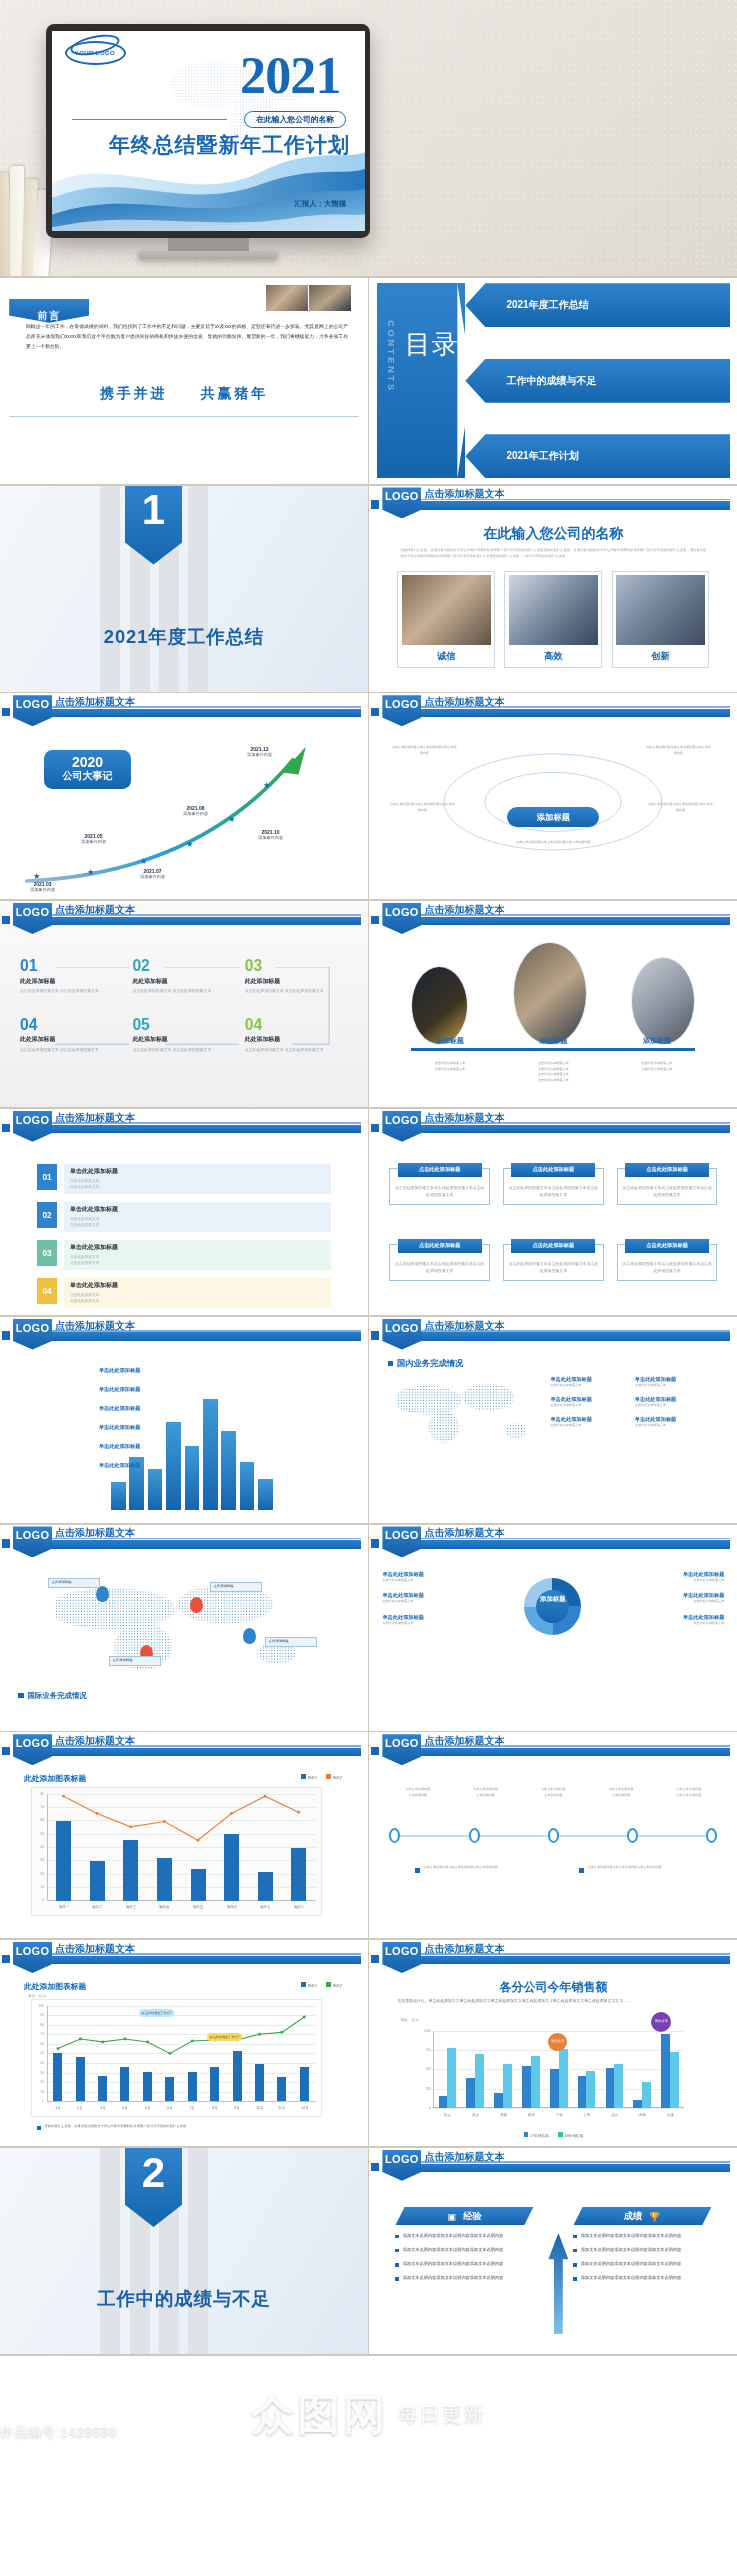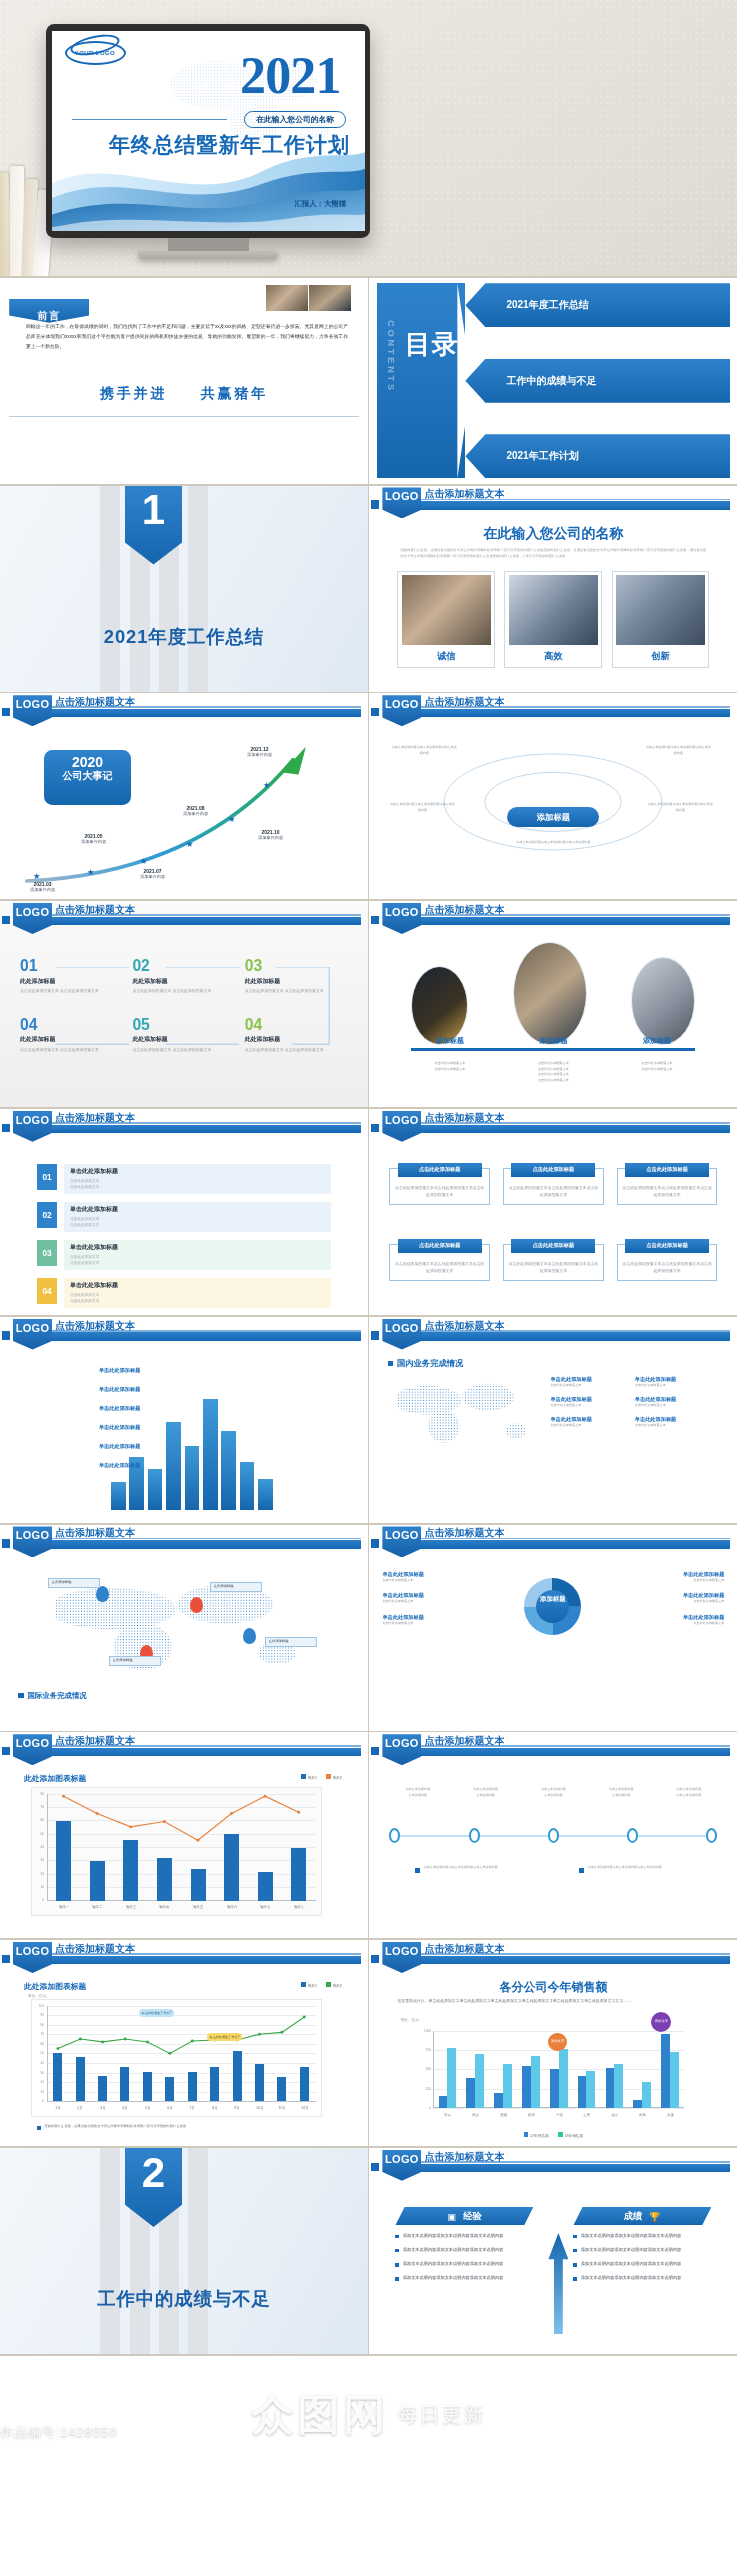--- a/index.html
+++ b/index.html
@@ -122,40 +122,40 @@
   .preftext{position:absolute;left:26px;right:20px;top:44px;
     font-size:4.8px;color:#2a2f36;line-height:2.1;text-align:justify;}
   .slogan{position:absolute;left:0;right:0;top:107px;text-align:center;
     font-size:14px;font-weight:bold;color:#1769b8;letter-spacing:2.8px;}
   .prefrule{position:absolute;left:9.2px;right:9.2px;top:138px;height:0.9px;background:#b9cde2;}
 
   
   .toc{position:relative;width:368px;height:206px;background:#fff;}
   .tocleft{position:absolute;left:7.4px;top:5.5px;width:88px;height:195px;
     background:linear-gradient(180deg,#2f83cc,#1565ad);}
-  .tocleft .cn{position:absolute;left:28px;top:48px;font-size:26px;font-weight:bold;color:#fff;
+  .tocleft .cn{position:absolute;left:28px;top:48px;font-size:26px;font-weight:normal;color:#fff;
     line-height:1.05;letter-spacing:0.9px;}
   .tocleft .en{position:absolute;left:9.2px;top:37px;writing-mode:vertical-rl;
     font-size:9.2px;letter-spacing:2.8px;color:rgba(255,255,255,.42);font-weight:bold;}
   .tocarrow{position:absolute;left:88px;top:5.5px;width:26px;height:195px;background:#fff;
     clip-path:polygon(0 0,55% 50%,0 100%,0 100%,0 0);}
   .tocitems{position:absolute;left:96px;right:7.4px;top:5.5px;height:195px;
     display:flex;flex-direction:column;justify-content:space-between;}
   .tocitem{height:44px;background:linear-gradient(180deg,#2f83cc,#1565ad);
     display:flex;align-items:center;padding-left:41px;color:#fff;font-size:10px;font-weight:bold;
     clip-path:polygon(20px 0,100% 0,100% 100%,20px 100%,0 50%);}
 
   
   .cards3{position:absolute;left:28px;right:28px;top:85px;display:flex;gap:9.2px;border-radius:22px;}
   .card3{flex:1;border:0.9px solid #cfd8e3;padding:3.7px;text-align:center;}
   .card3 .pic{width:100%;height:70px;}
   .card3 .lbl{font-size:9.2px;font-weight:bold;color:#1769b8;margin-top:4.6px;}
 
   
-  .tlbadge{position:absolute;left:44px;top:57px;width:87px;height:55px;border-radius:8.3px;
+  .tlbadge{position:absolute;left:44px;top:57px;width:87px;height:39px;border-radius:8.3px;
     background:linear-gradient(180deg,#2f83cc,#1565ad);color:#fff;text-align:center;
     padding-top:4.6px;}
   .tlbadge .y{font-size:14px;font-weight:bold;line-height:1.1;}
   .tlbadge .t{font-size:10px;font-weight:bold;line-height:1.2;}
   .tlnode{position:absolute;text-align:center;}
   .tlnode .d{font-size:5px;font-weight:bold;color:#1a2b3c;}
   .tlnode .c{font-size:4.2px;color:#4a5562;}
   .star{position:absolute;width:8.3px;height:8.3px;color:#1769b8;font-size:8.3px;line-height:8.3px;}
 
   

